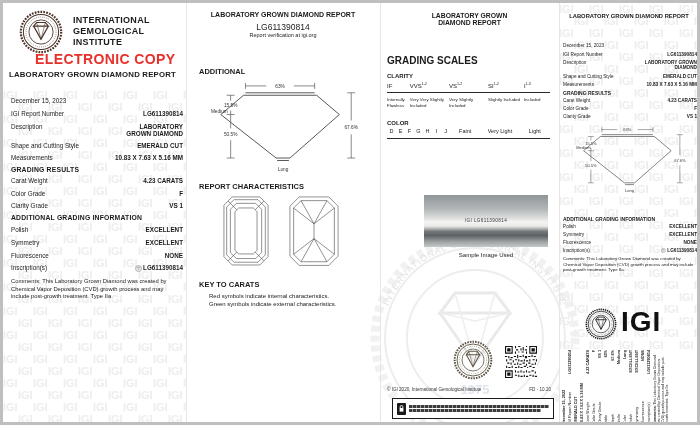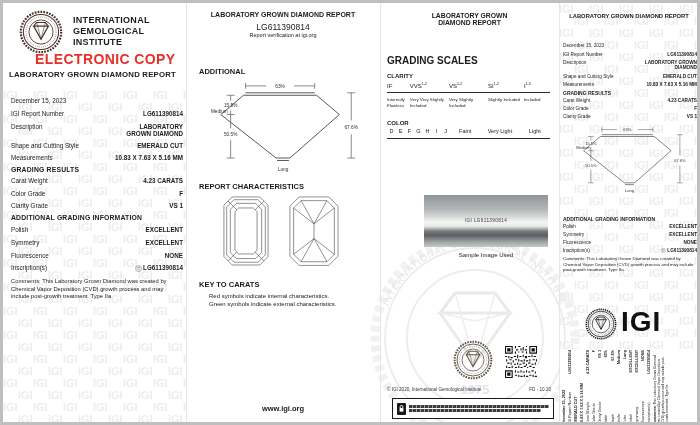--- a/index.html
+++ b/index.html
@@ -213,21 +213,20 @@
         <path d="M13 5 L27 30 M41 5 L27 30 M13 71 L27 46 M41 71 L27 46"></path>
       </g>
     </svg>
 
     <div class="abs b" style="left:196px;top:277px;font-size:7.5px">KEY TO CARATS</div>
     <div class="abs" style="left:206px;top:289px;font-size:6px;line-height:8px">
       <div>Red symbols indicate internal characteristics.</div>
       <div>Green symbols indicate external characteristics.</div>
     </div>
 
-    <div class="center-txt b" style="left:183px;top:401px;width:194px;font-size:7.5px">www.igi.org</div>
 
     <div class="center-txt b" style="left:377px;top:9px;width:179px;font-size:6.8px">
       <div>LABORATORY GROWN</div>
       <div>DIAMOND REPORT</div>
     </div>
 
     <div class="abs b" style="left:384px;top:52px;font-size:10px">GRADING SCALES</div>
     <div class="abs b" style="left:384px;top:70px;font-size:6px">CLARITY</div>
 
     <div class="cg-row">

